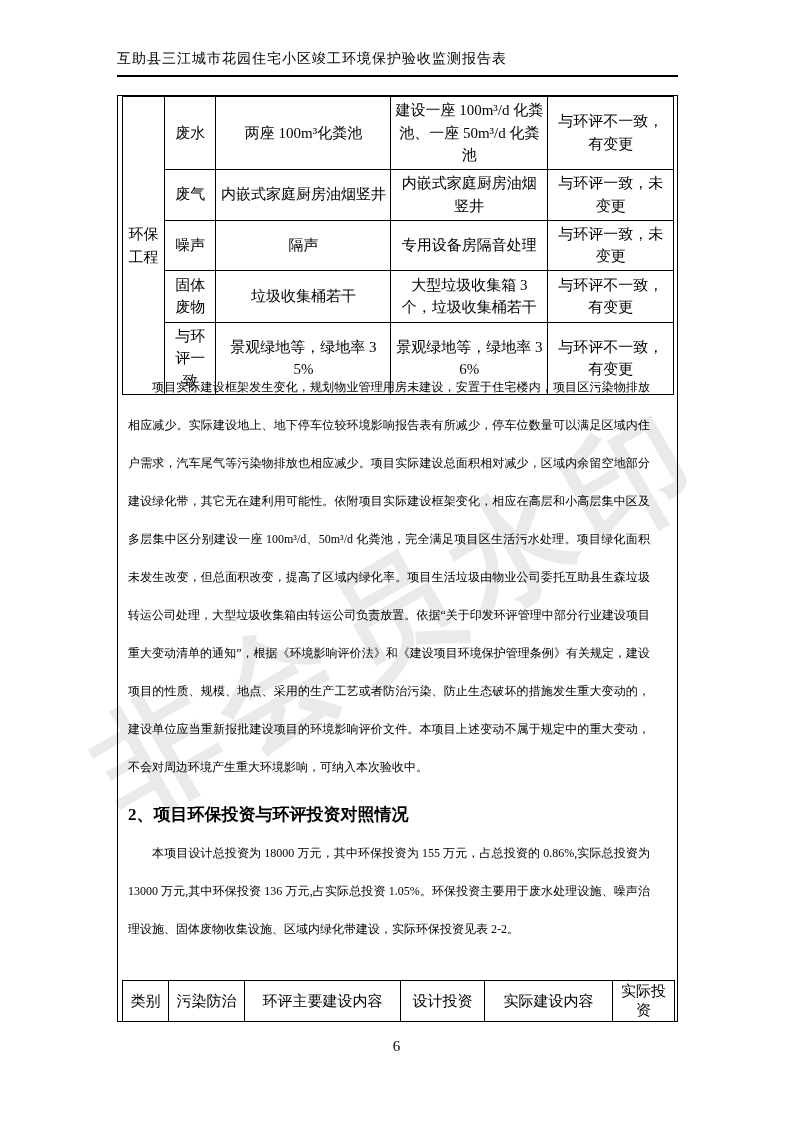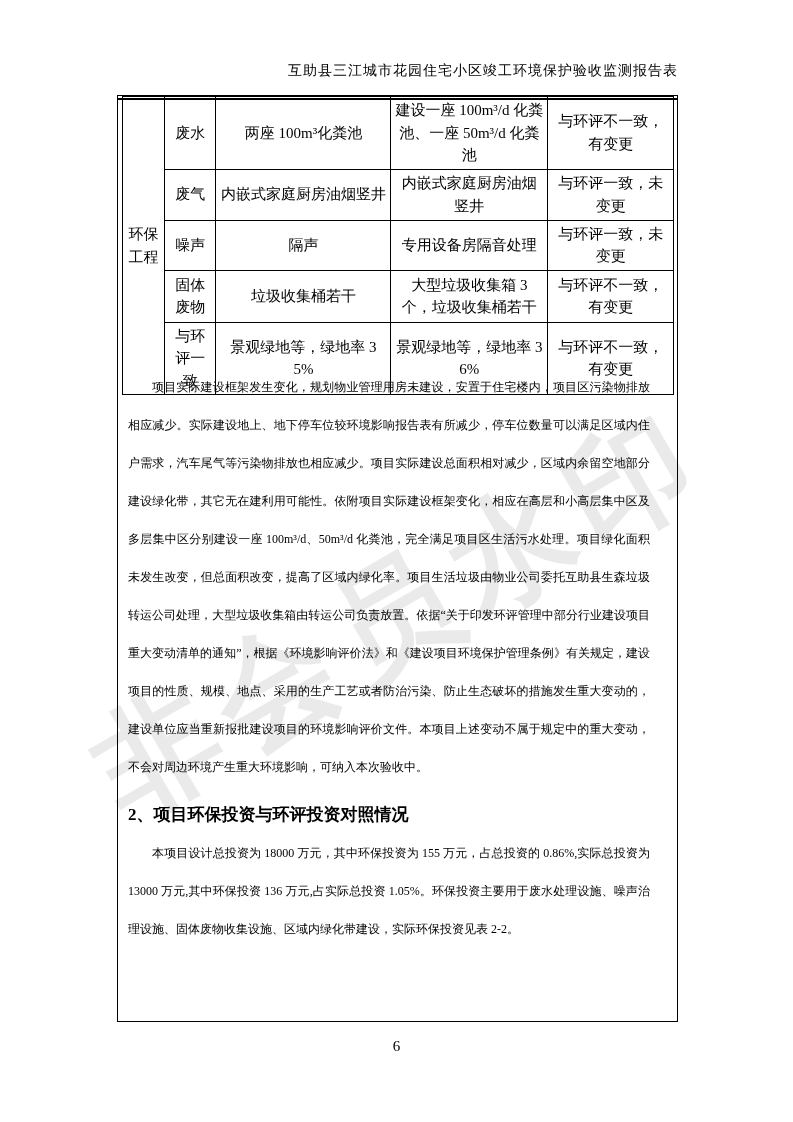--- a/index.html
+++ b/index.html
@@ -9,24 +9,23 @@
     font-family: "Liberation Serif", "DejaVu Serif", serif;
     color: #000;
     position: relative;
     overflow: hidden;
   }
   .page { position: absolute; inset: 0; }
 
   .doc-header {
     position: absolute;
     left: 117px; top: 50px; width: 561px;
-    text-align: right;
+    text-align: left;
     border-bottom: 2px solid #000;
-    padding-bottom: 18px;
-    margin-top: 12px;
+    padding-bottom: 7px;
   }
   .doc-title {
     font-size: 14px;
     letter-spacing: 1px;
     white-space: nowrap;
   }
 
   .watermark {
     position: absolute;
     left: 400px; top: 615px;
@@ -174,18 +173,38 @@
       </tbody>
     </table>
 
     <div class="para para1">项目实际建设框架发生变化，规划物业管理用房未建设，安置于住宅楼内，项目区污染物排放相应减少。实际建设地上、地下停车位较环境影响报告表有所减少，停车位数量可以满足区域内住户需求，汽车尾气等污染物排放也相应减少。项目实际建设总面积相对减少，区域内余留空地部分建设绿化带，其它无在建利用可能性。依附项目实际建设框架变化，相应在高层和小高层集中区及多层集中区分别建设一座 100m³/d、50m³/d 化粪池，完全满足项目区生活污水处理。项目绿化面积未发生改变，但总面积改变，提高了区域内绿化率。项目生活垃圾由物业公司委托互助县生森垃圾转运公司处理，大型垃圾收集箱由转运公司负责放置。依据“关于印发环评管理中部分行业建设项目重大变动清单的通知”，根据《环境影响评价法》和《建设项目环境保护管理条例》有关规定，建设项目的性质、规模、地点、采用的生产工艺或者防治污染、防止生态破坏的措施发生重大变动的，建设单位应当重新报批建设项目的环境影响评价文件。本项目上述变动不属于规定中的重大变动，不会对周边环境产生重大环境影响，可纳入本次验收中。</div>
 
     <div class="section-heading">2、项目环保投资与环评投资对照情况</div>
 
     <div class="para para2">本项目设计总投资为 18000 万元，其中环保投资为 155 万元，占总投资的 0.86%,实际总投资为 13000 万元,其中环保投资 136 万元,占实际总投资 1.05%。环保投资主要用于废水处理设施、噪声治理设施、固体废物收集设施、区域内绿化带建设，实际环保投资见表 2-2。</div>
 
 
+    <table class="invest-table">
+      <colgroup>
+        <col style="width:46px">
+          <col style="width:76px">
+          <col style="width:156px">
+          <col style="width:84px">
+          <col style="width:128px">
+          <col style="width:62px">
+      </colgroup>
+      <tbody>
+        <tr>
+          <td>类别</td>
+          <td>污染防治</td>
+          <td>环评主要建设内容</td>
+          <td>设计投资</td>
+          <td>实际建设内容</td>
+          <td>实际投资</td>
+        </tr>
+      </tbody>
+    </table>
 
   </div>
 
   <div class="page-number">6</div>
 
 </div>
 
 </body></html>

